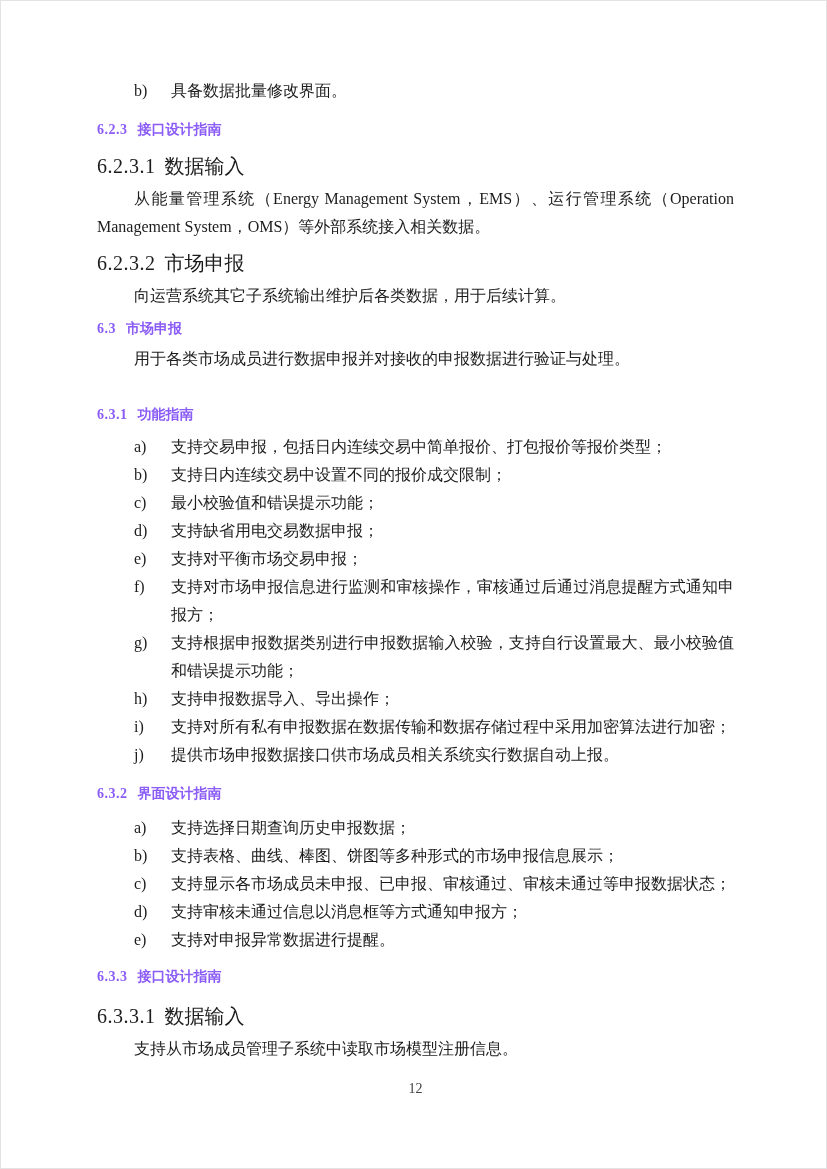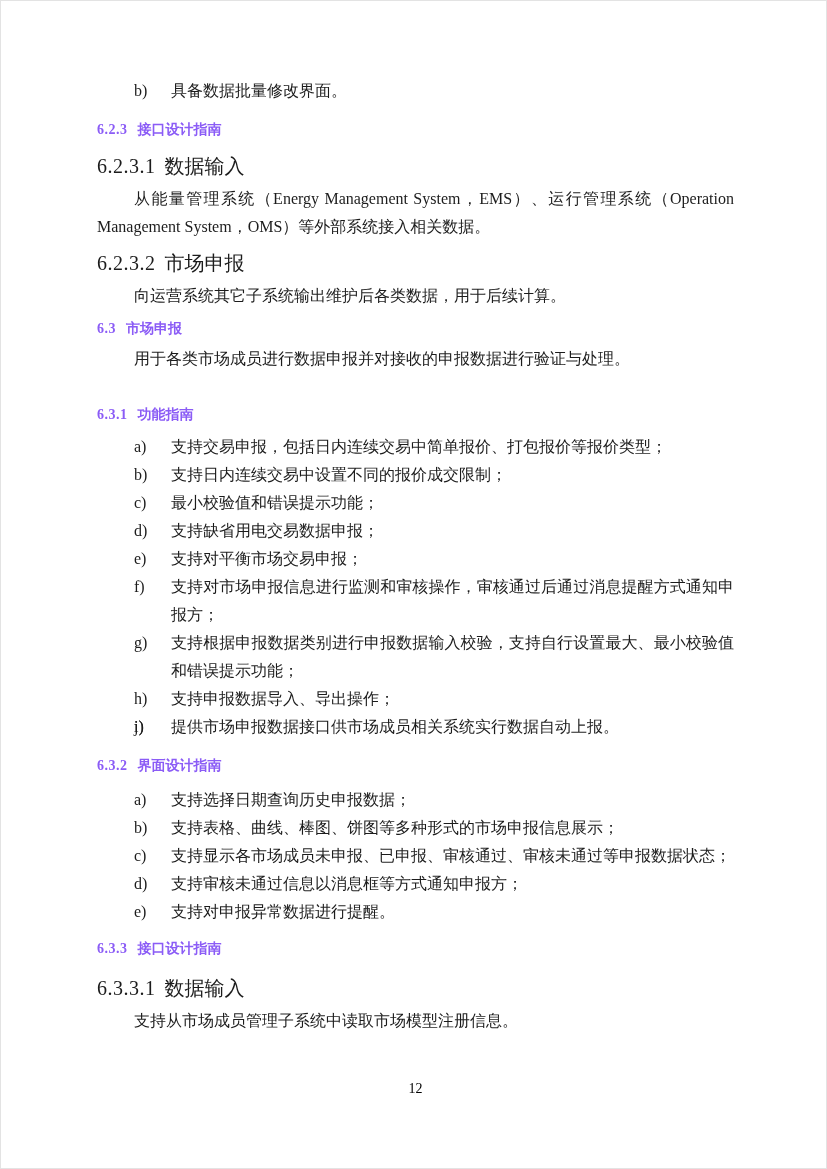--- a/index.html
+++ b/index.html
@@ -67,21 +67,21 @@
     position:absolute;
     left:37px;
     top:0;
   }
   .page-footer{
     position:absolute;
     left:96px;right:92px;
     top:1080px;
     text-align:center;
     font-size:14px;
-    color:#000000;
+    color:#404040;
   }
 </style>
 </head>
 <body>
 
 <div class="page">
   <div class="content">
 
     <ul class="abc" style="margin-top:0">
       <li>
@@ -144,20 +144,21 @@
       <li>
         <span class="label">g)</span>
         <span>支持根据申报数据类别进行申报数据输入校验，支持自行设置最大、最小校验值和错误提示功能；</span>
       </li>
       <li>
         <span class="label">h)</span>
         <span>支持申报数据导入、导出操作；</span>
       </li>
       <li>
         <span class="label">i)</span>
+        <span>支持对所有私有申报数据在数据传输和数据存储过程中采用加密算法进行加密；</span>
       </li>
       <li>
         <span class="label">j)</span>
         <span>提供市场申报数据接口供市场成员相关系统实行数据自动上报。</span>
       </li>
     </ul>
 
     <div class="h3" style="">
       <span class="hnum">6.3.2</span><span>界面设计指南</span>
     </div>

